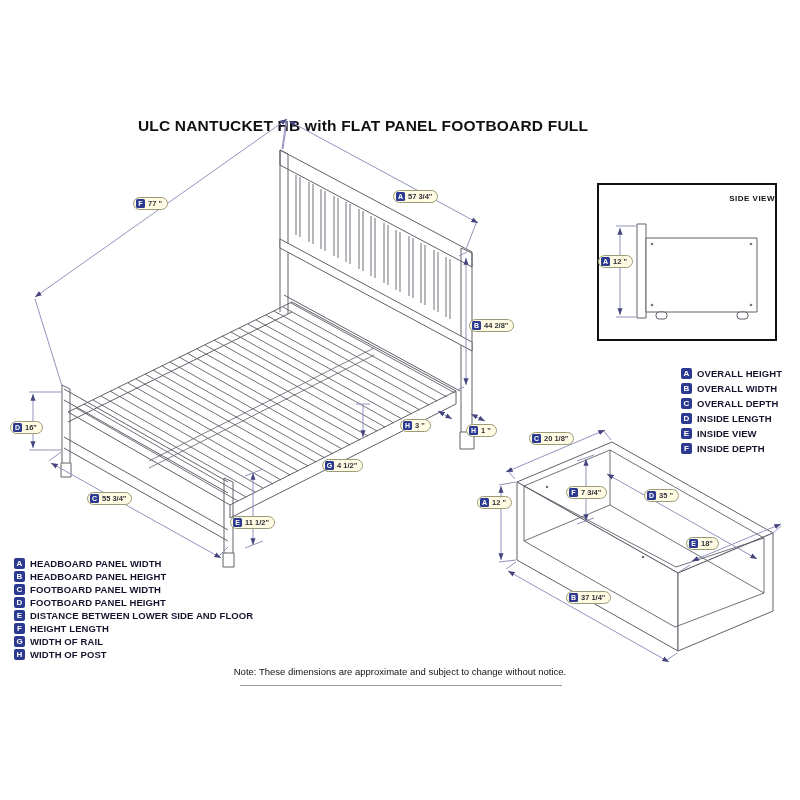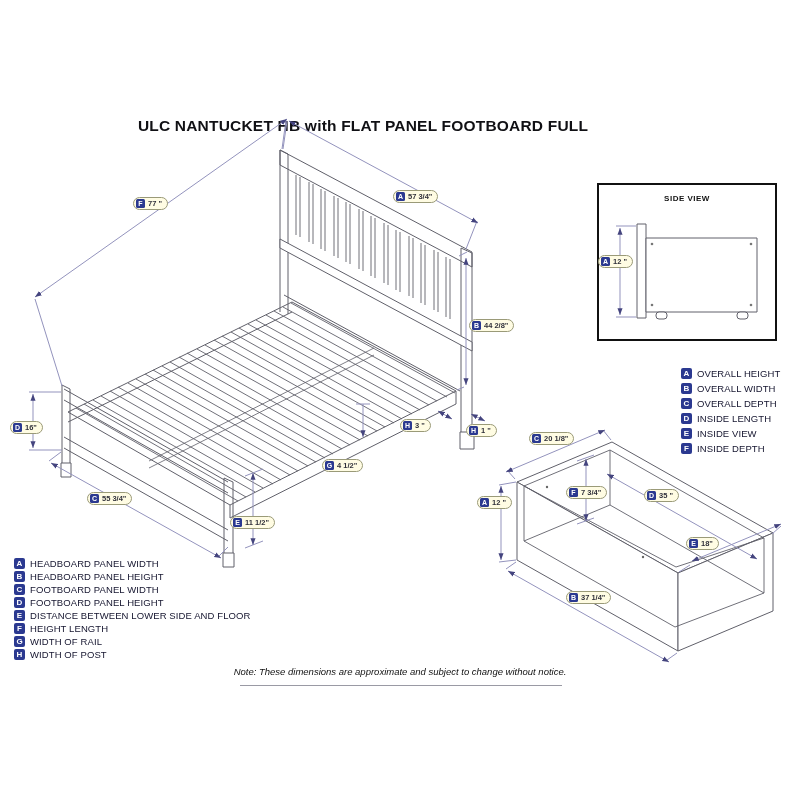--- a/index.html
+++ b/index.html
@@ -3,28 +3,28 @@
 <meta charset="utf-8">
 <style>
   html,body{margin:0;padding:0;background:#fff;}
   .stage{position:relative;width:800px;height:800px;background:#fff;font-family:"Liberation Sans",sans-serif;overflow:hidden;}
   .title{position:absolute;top:117px;left:0;width:726px;text-align:center;font-weight:bold;font-size:15.5px;color:#101014;letter-spacing:.2px;}
   svg.art{position:absolute;left:0;top:0;}
   .pill{position:absolute;display:inline-flex;align-items:center;gap:3px;background:#fffce3;border:1px solid #9a9a78;border-radius:7px;padding:1px 5px 1px 2px;line-height:1;z-index:5;white-space:nowrap;}
   .pill .chip{width:9px;height:9px;background:#2b3990;color:#fff;font-size:7px;font-weight:bold;display:flex;align-items:center;justify-content:center;border-radius:1.5px;flex:0 0 auto;}
   .pill .val{font-size:7.5px;font-weight:bold;color:#30303a;}
   .sideview{position:absolute;left:597px;top:183px;width:176px;height:154px;border:2px solid #111;background:transparent;z-index:2;}
-  .sv-title{position:absolute;top:9px;left:0;width:100%;text-align:center;font-size:8px;font-weight:bold;color:#111;letter-spacing:.5px;}
+  .sv-title{position:absolute;top:9px;left:0;width:100%;text-align:right;font-size:8px;font-weight:bold;color:#111;letter-spacing:.5px;}
   .legend{position:absolute;display:flex;flex-direction:column;z-index:4;}
   .legend.left{left:14px;top:558px;gap:2px;}
   .legend.right{left:681px;top:368px;gap:4px;}
   .legend .row{display:flex;align-items:center;gap:5px;}
   .legend .chip{width:11px;height:11px;background:#2b3990;color:#fff;font-size:8px;font-weight:bold;display:flex;align-items:center;justify-content:center;border-radius:2px;flex:0 0 auto;}
-  .legend .lbl{font-size:9.5px;font-weight:normal;color:#14142e;white-space:nowrap;letter-spacing:.1px;}
-  .note{position:absolute;top:666px;left:0;width:800px;text-align:center;font-size:9.5px;color:#111;z-index:4;font-style:italic;}
+  .legend .lbl{font-size:9.5px;font-weight:bold;color:#14142e;white-space:nowrap;letter-spacing:.1px;}
+  .note{position:absolute;top:666px;left:0;width:800px;text-align:center;font-size:9.5px;color:#111;z-index:4;}
   .noteline{position:absolute;top:685px;left:240px;width:322px;height:0;border-top:1px solid #9a9aa4;}
 </style>
 </head>
 <body>
 
 <div class="stage">
 
   <div class="title">ULC NANTUCKET HB with FLAT PANEL FOOTBOARD FULL</div>
 
   <svg class="art" width="800" height="800" viewBox="0 0 800 800">

